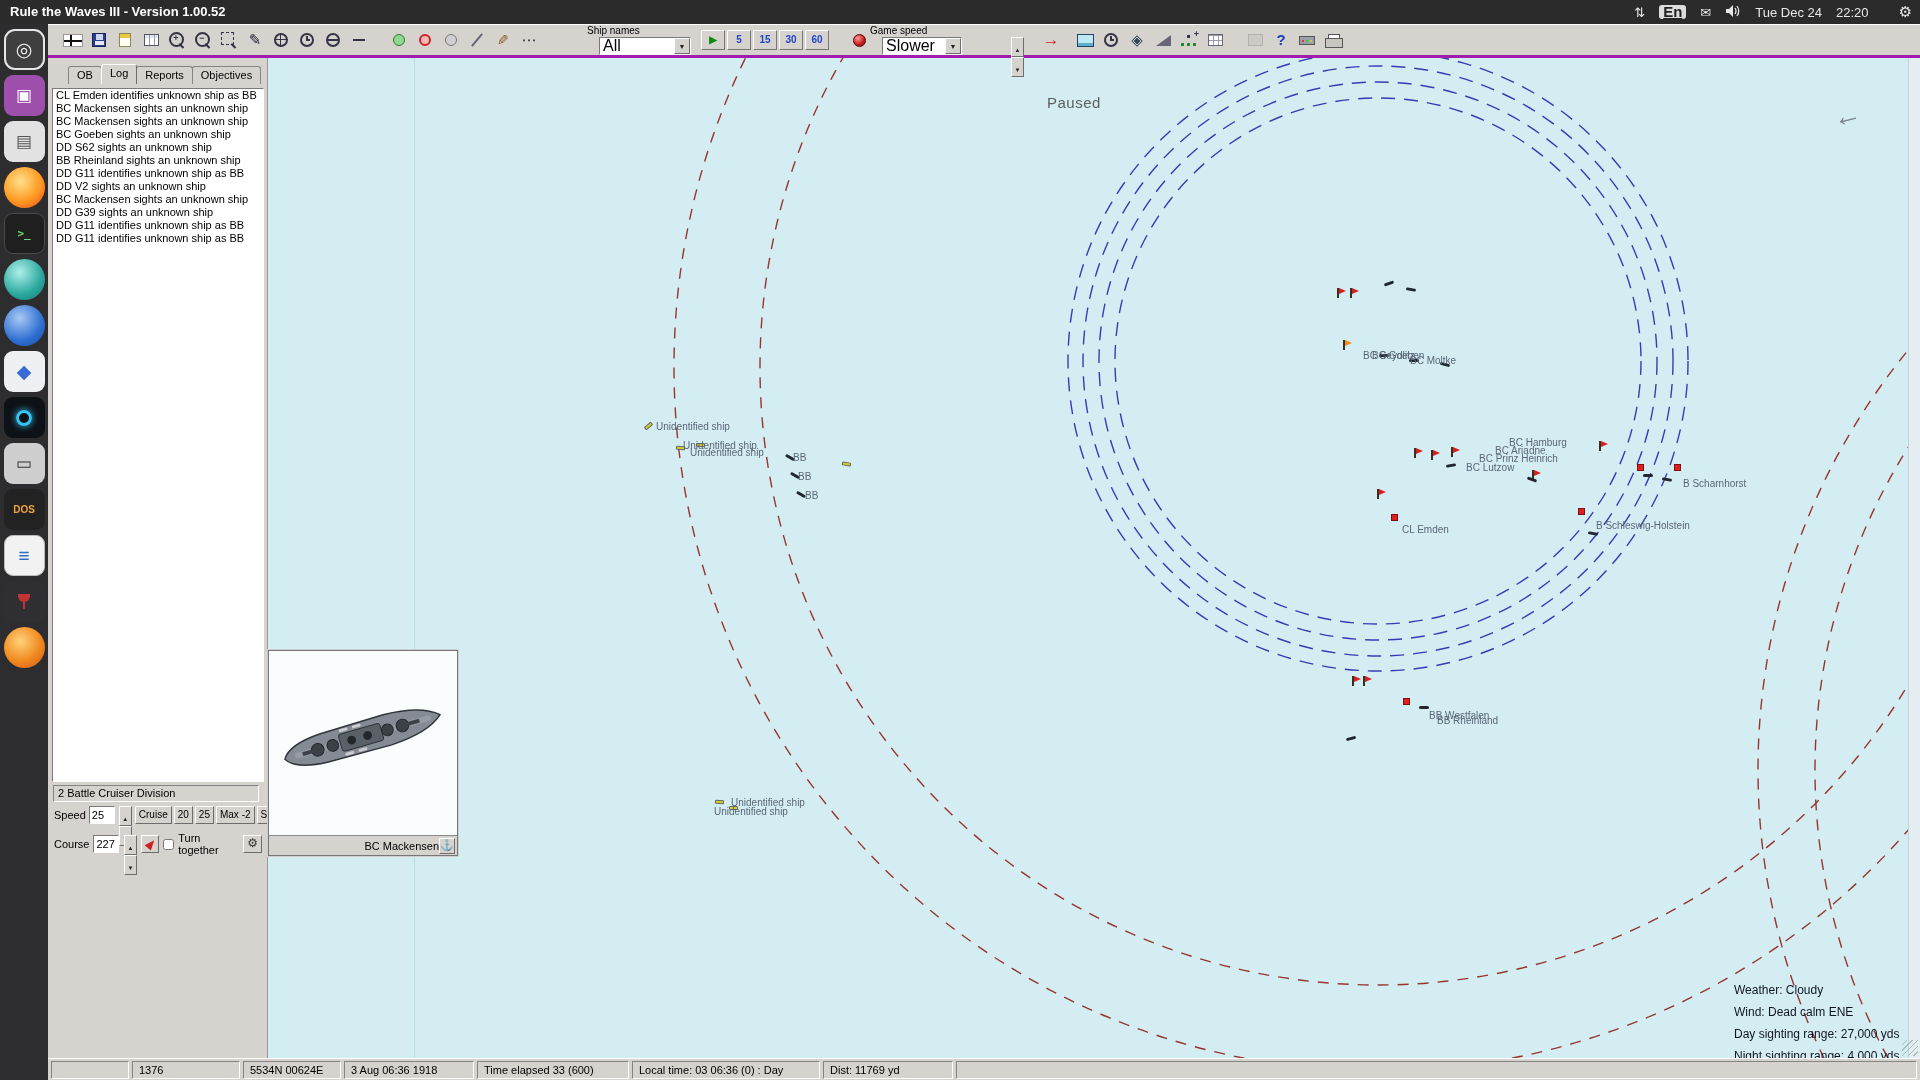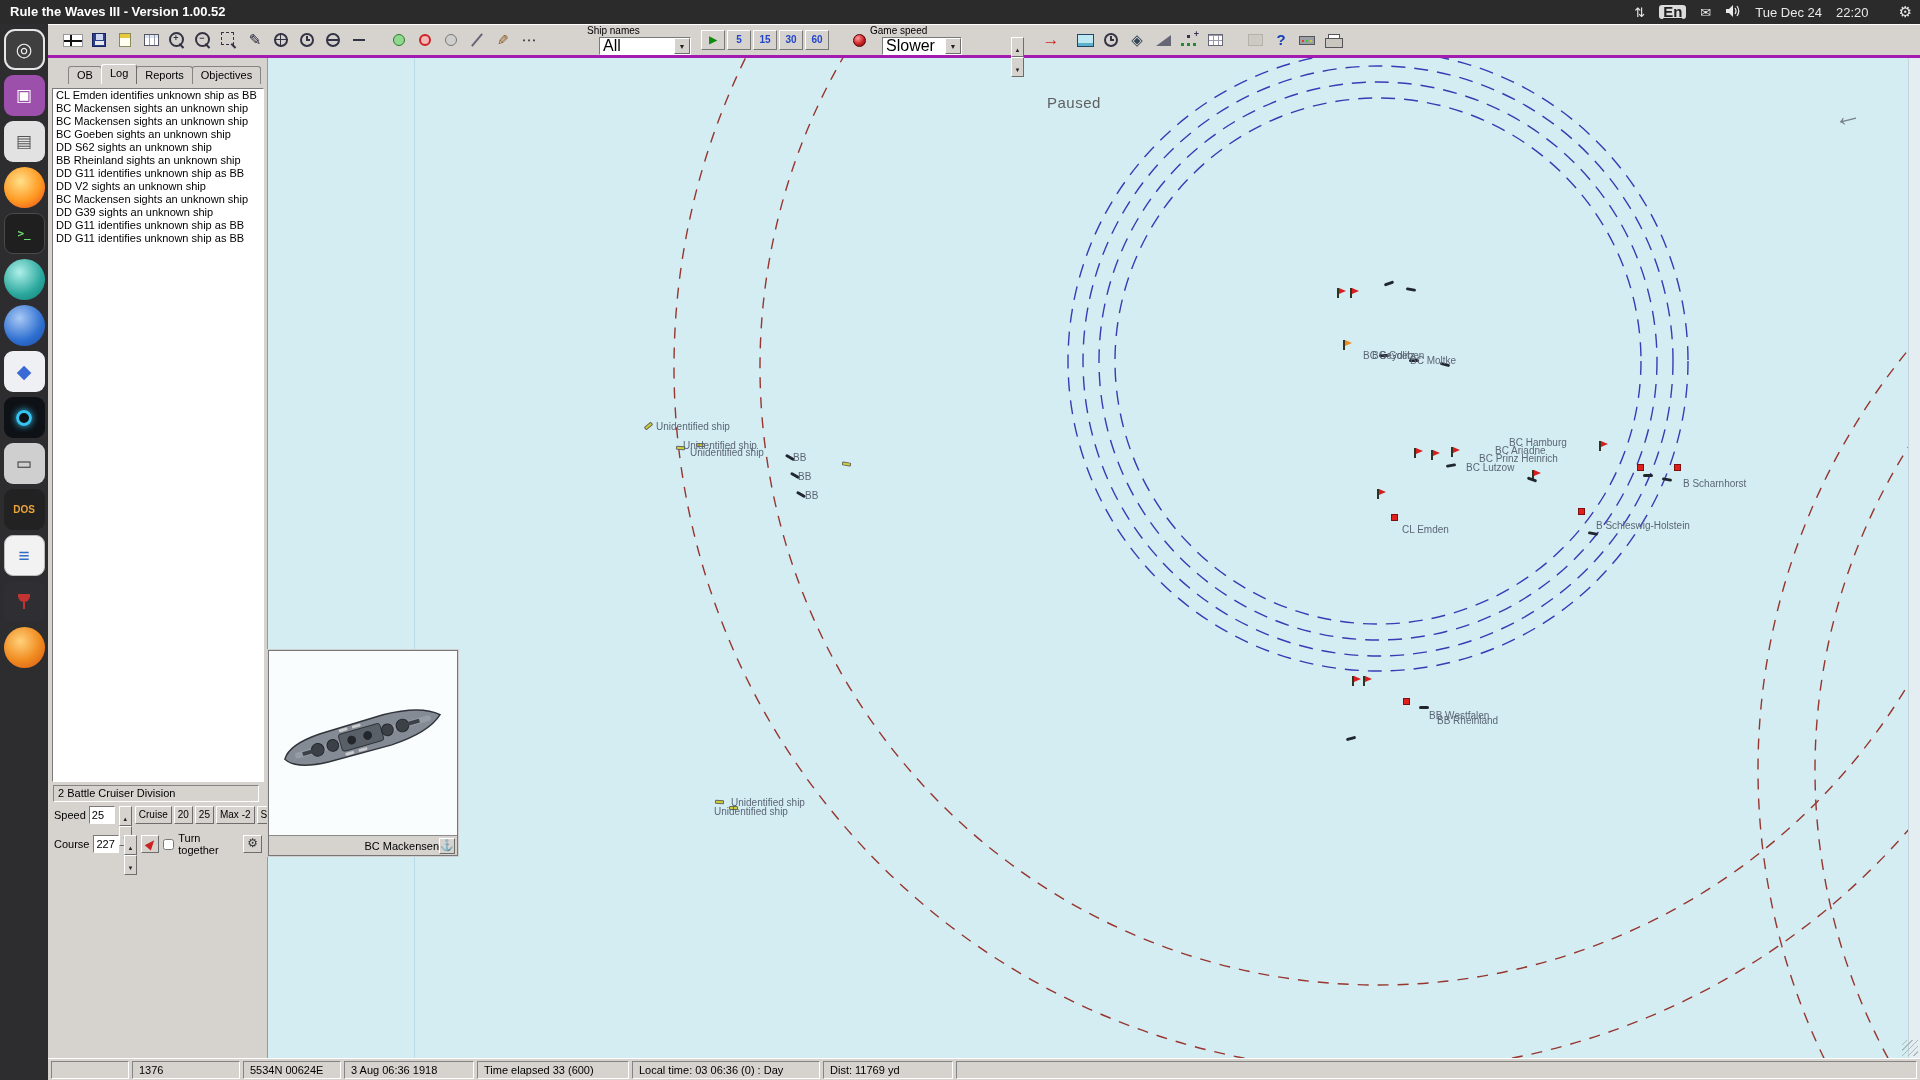--- a/index.html
+++ b/index.html
@@ -481,20 +481,26 @@
       <div class="mk mk-ship" style="left: 522px; top: 416px; transform: rotate(30deg);"></div>
       <div class="mk mk-label" style="left: 530px; top: 413px;">BB</div>
       <div class="mk mk-ship" style="left: 528px; top: 435px; transform: rotate(30deg);"></div>
       <div class="mk mk-label" style="left: 537px; top: 432px;">BB</div>
       <div class="mk mk-shipy" style="left: 574px; top: 404px; transform: rotate(10deg);"></div>
       <div class="mk mk-shipy" style="left: 447px; top: 742px; transform: rotate(5deg);"></div>
       <div class="mk mk-shipy" style="left: 461px; top: 748px;"></div>
       <div class="mk mk-label" style="left: 463px; top: 739px;">Unidentified ship</div>
       <div class="mk mk-label" style="left: 446px; top: 748px;">Unidentified ship</div>
     </div>
+  <div id="weather">
+      <div class="wline">Weather: Cloudy</div>
+      <div class="wline">Wind: Dead calm  ENE</div>
+      <div class="wline">Day sighting range: 27,000 yds</div>
+      <div class="wline">Night sighting range: 4,000 yds</div>
+    </div>
   <div id="map-scrollbar"></div>
   <div id="grip"></div>
 </div>
 
 <div id="inset">
   <svg width="186" height="180" viewBox="0 0 190 184">
     <g transform="rotate(-16 95 88) translate(10 70)">
       <path d="M3,18 C9,8 24,4 45,3 L112,2 C138,3 158,9 168,18 C158,27 138,33 112,34 L45,33 C24,32 9,28 3,18 Z" fill="#858b94" stroke="#30343a" stroke-width="1.5"></path>
       <rect x="14" y="15" width="144" height="6" rx="3" fill="#a2a8b0" opacity="0.6"></rect>
       <rect x="62" y="9" width="44" height="18" rx="3" fill="#5a6068" stroke="#30343a"></rect>

